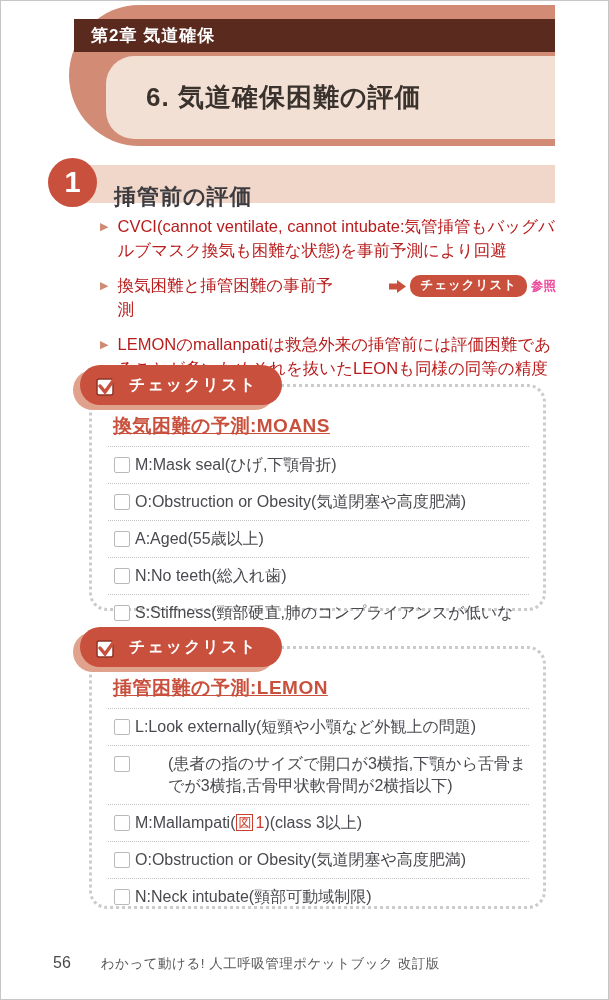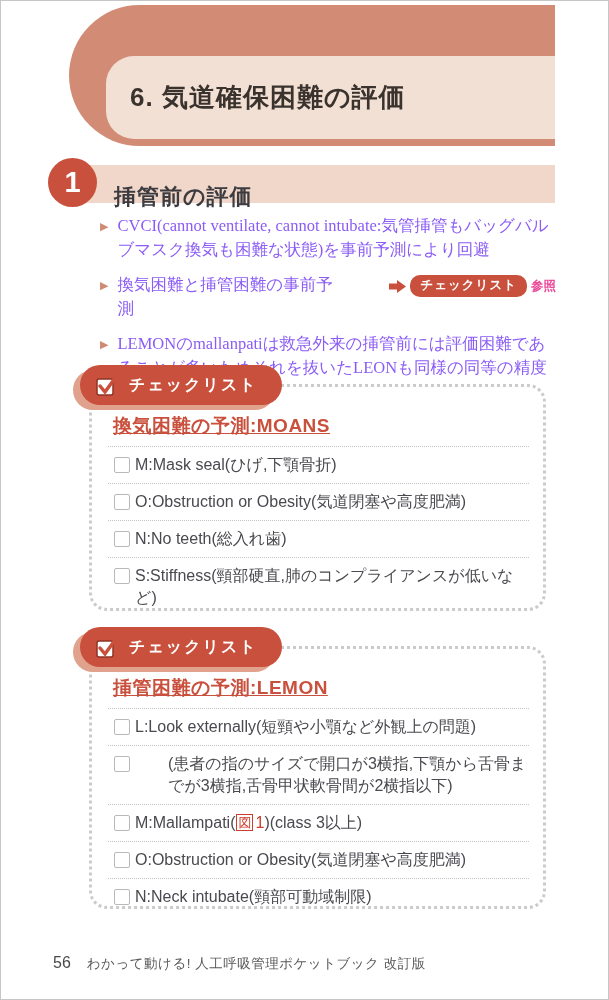--- a/index.html
+++ b/index.html
@@ -9,32 +9,32 @@
     font-family:"Liberation Sans","DejaVu Sans",sans-serif;
   }
   
   .salmon-band{position:absolute;left:68px;top:4px;width:486px;height:141px;
     background:#D28C75;border-radius:72px 0 0 72px;}
   .chapter-bar{position:absolute;left:73px;top:18px;width:481px;height:33px;
     background:#5B2A1F;display:flex;align-items:center;padding-left:17px;box-sizing:border-box;}
   .chapter-bar span{color:#ffffff;font-size:17px;font-weight:bold;letter-spacing:1px;}
   .title-box{position:absolute;left:105px;top:55px;width:449px;height:83px;
     background:#F3E0D5;border-radius:28px 0 0 28px;display:flex;align-items:center;
-    padding-left:24px;box-sizing:border-box;}
+    padding-left:40px;box-sizing:border-box;}
   .title-box span{color:#3A322D;font-size:26px;font-weight:bold;letter-spacing:1px;}
   
   .sec-band{position:absolute;left:77px;top:164px;width:477px;height:38px;background:#F1D7C9;}
   .sec-circle{position:absolute;left:47px;top:157px;width:49px;height:49px;border-radius:50%;
     background:#C9503C;color:#fff;font-size:29px;font-weight:bold;text-align:center;line-height:49px;}
   .sec-title{position:absolute;left:113px;top:181px;font-size:22px;font-weight:bold;color:#3B3B40;letter-spacing:1px;}
   
   .bullets{position:absolute;left:99px;top:213px;width:456px;}
   .bullet{display:flex;margin-bottom:11px;}
   .tri{flex:none;color:#CE8A72;font-size:11px;line-height:24px;margin-right:9px;}
-  .btxt{font-size:16.5px;line-height:24px;color:#8b5cf6;font-family:Liberation Serif, serif;}
+  .btxt{font-size:16.5px;line-height:24px;color:#b91c1c;}
   .bullet-row2{display:flex;justify-content:space-between;align-items:flex-start;gap:44px;}
   sup{font-size:10px;}
   .ref-group{display:flex;align-items:center;gap:4px;margin-top:2px;flex:none;}
   .ref-pill{background:#C9503C;color:#fff;font-size:12.5px;font-weight:bold;
     border-radius:10px;padding:2px 10px 3px;letter-spacing:1px;}
   .ref-suffix{font-size:12.5px;color:#ec4899;font-weight:bold;}
   
   .cl-box{position:absolute;left:88px;width:457px;border:3px dotted #CBCBCB;border-radius:18px;
     background:#fff;box-sizing:border-box;padding:26px 14px 8px 16px;}
   .cl-box.first{top:383px;height:227px;}
@@ -47,30 +47,33 @@
   .cl-title{color:#C9503C;font-size:19px;font-weight:bold;letter-spacing:0.5px;margin:0 0 7px 5px;text-decoration:underline;}
   .cl-row{display:flex;align-items:flex-start;gap:5px;border-top:1px dotted #C4C4C4;
     padding:7px 0 7px 6px;}
   .cbx{flex:none;width:14px;height:14px;border:1.5px solid #B9B9B9;border-radius:2px;background:#fff;margin-top:3px;}
   .cl-text{font-size:16px;line-height:22px;color:#49494F;}
   .cl-sub{display:block;padding-left:33px;}
   .fig-ref{color:#CC3D2A;}
   .fig-box{display:inline-block;border:1.5px solid #CC3D2A;color:#CC3D2A;font-size:13px;
     line-height:15px;padding:0 1px;margin:0 2px 0 1px;vertical-align:1px;}
   
-  .footer{position:absolute;left:52px;top:953px;display:flex;align-items:baseline;gap:16px;}
+  .footer{position:absolute;left:52px;top:953px;display:flex;align-items:baseline;gap:30px;}
   .pg-num{font-size:16px;color:#4A4A4A;}
   .book-title{font-size:13.5px;color:#5A5A5A;letter-spacing:0.5px;}
 </style>
 </head>
 <body>
 
 <div class="page">
 
   <div class="salmon-band"></div>
+  <div class="chapter-bar">
+    <span>第2章 気道確保</span>
+  </div>
   <div class="title-box">
     <span>6. 気道確保困難の評価</span>
   </div>
 
   <div class="sec-band"></div>
   <div class="sec-circle">1</div>
   <div class="sec-title">挿管前の評価</div>
 
   <div class="bullets">
     <div class="bullet">
@@ -111,20 +114,24 @@
     <div class="cl-row">
       <span class="cbx"></span>
       <span class="cl-text">M:Mask seal(ひげ,下顎骨折)</span>
     </div>
     <div class="cl-row">
       <span class="cbx"></span>
       <span class="cl-text">O:Obstruction or Obesity(気道閉塞や高度肥満)</span>
     </div>
     <div class="cl-row">
       <span class="cbx"></span>
+      <span class="cl-text">A:Aged(55歳以上)</span>
+    </div>
+    <div class="cl-row">
+      <span class="cbx"></span>
       <span class="cl-text">N:No teeth(総入れ歯)</span>
     </div>
     <div class="cl-row">
       <span class="cbx"></span>
       <span class="cl-text">S:Stiffness(頸部硬直,肺のコンプライアンスが低いなど)</span>
     </div>
   </div>
 
   <div class="cl-box second">
     <div class="cl-badge">

